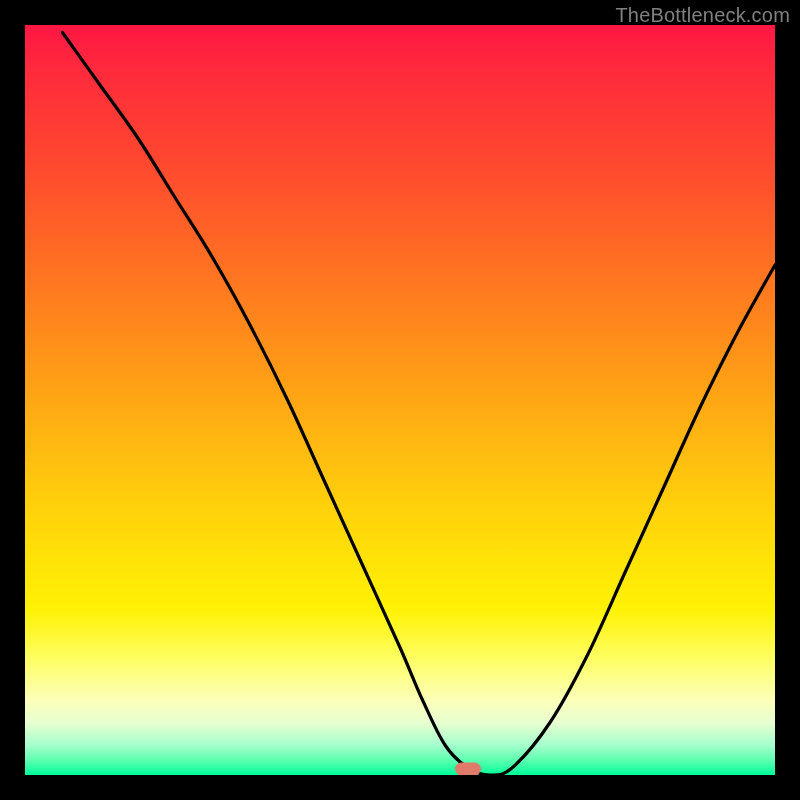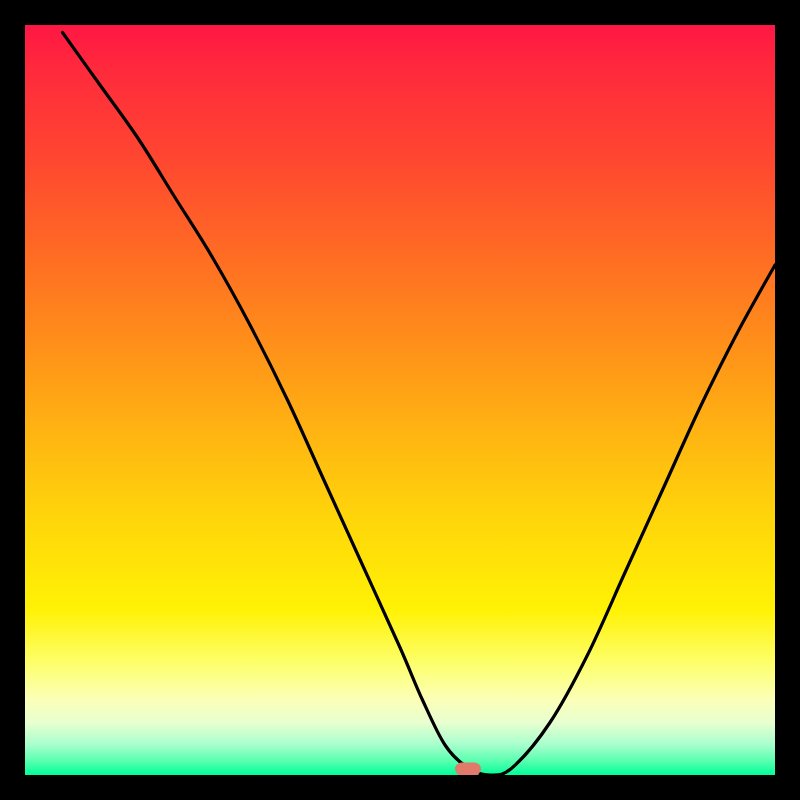--- a/index.html
+++ b/index.html
@@ -81,20 +81,21 @@
     background: #e07a6a;
     z-index: 12;
     transform: translate(-50%, -50%);
   }
 </style>
 </head>
 <body>
 
 <div class="frame">
 
+  <div class="attribution">TheBottleneck.com</div>
 
   <div class="plot-area">
     <div class="gradient"></div>
 
     <svg class="curve" viewBox="0 0 750 750" preserveAspectRatio="none">
       <path id="curve-path" fill="none" stroke="#000" stroke-width="3.2" stroke-linecap="round" stroke-linejoin="round" d="M 37.5,7.5 C 43.75,16.25 62.5,42.5 75,60 C 87.5,77.5 100,93.75 112.5,112.5 C 125,131.25 137.5,152.5 150,172.5 C 162.5,192.5 175,211.25 187.5,232.5 C 200,253.75 212.5,276.25 225,300 C 237.5,323.75 250,348.75 262.5,375 C 275,401.25 287.5,430 300,457.5 C 312.5,485 325,512.5 337.5,540 C 350,567.5 365,600 375,622.5 C 385,645 390,658.75 397.5,675 C 405,691.25 412.50000000000006,708.75 420.00000000000006,720 C 427.50000000000006,731.25 435,737.5 442.5,742.5 C 450,747.5 457.5,750 465,750 C 472.5,750 477.5,751.25 487.5,742.5 C 497.5,733.75 512.5,716.25 525,697.5 C 537.5,678.75 550,655 562.5,630 C 575,605 587.5,575 600,547.5 C 612.5,520 625,492.5 637.5,465 C 650,437.5 662.5,408.75 675,382.5 C 687.5,356.25 700,331.25 712.5,307.5 C 725,283.75 743.75,251.24999999999994 750,239.99999999999994"></path>
     </svg>
 
     <div id="marker" class="marker" style="left: 443px; top: 744px; background: rgb(224, 122, 106);"></div>
   </div>

